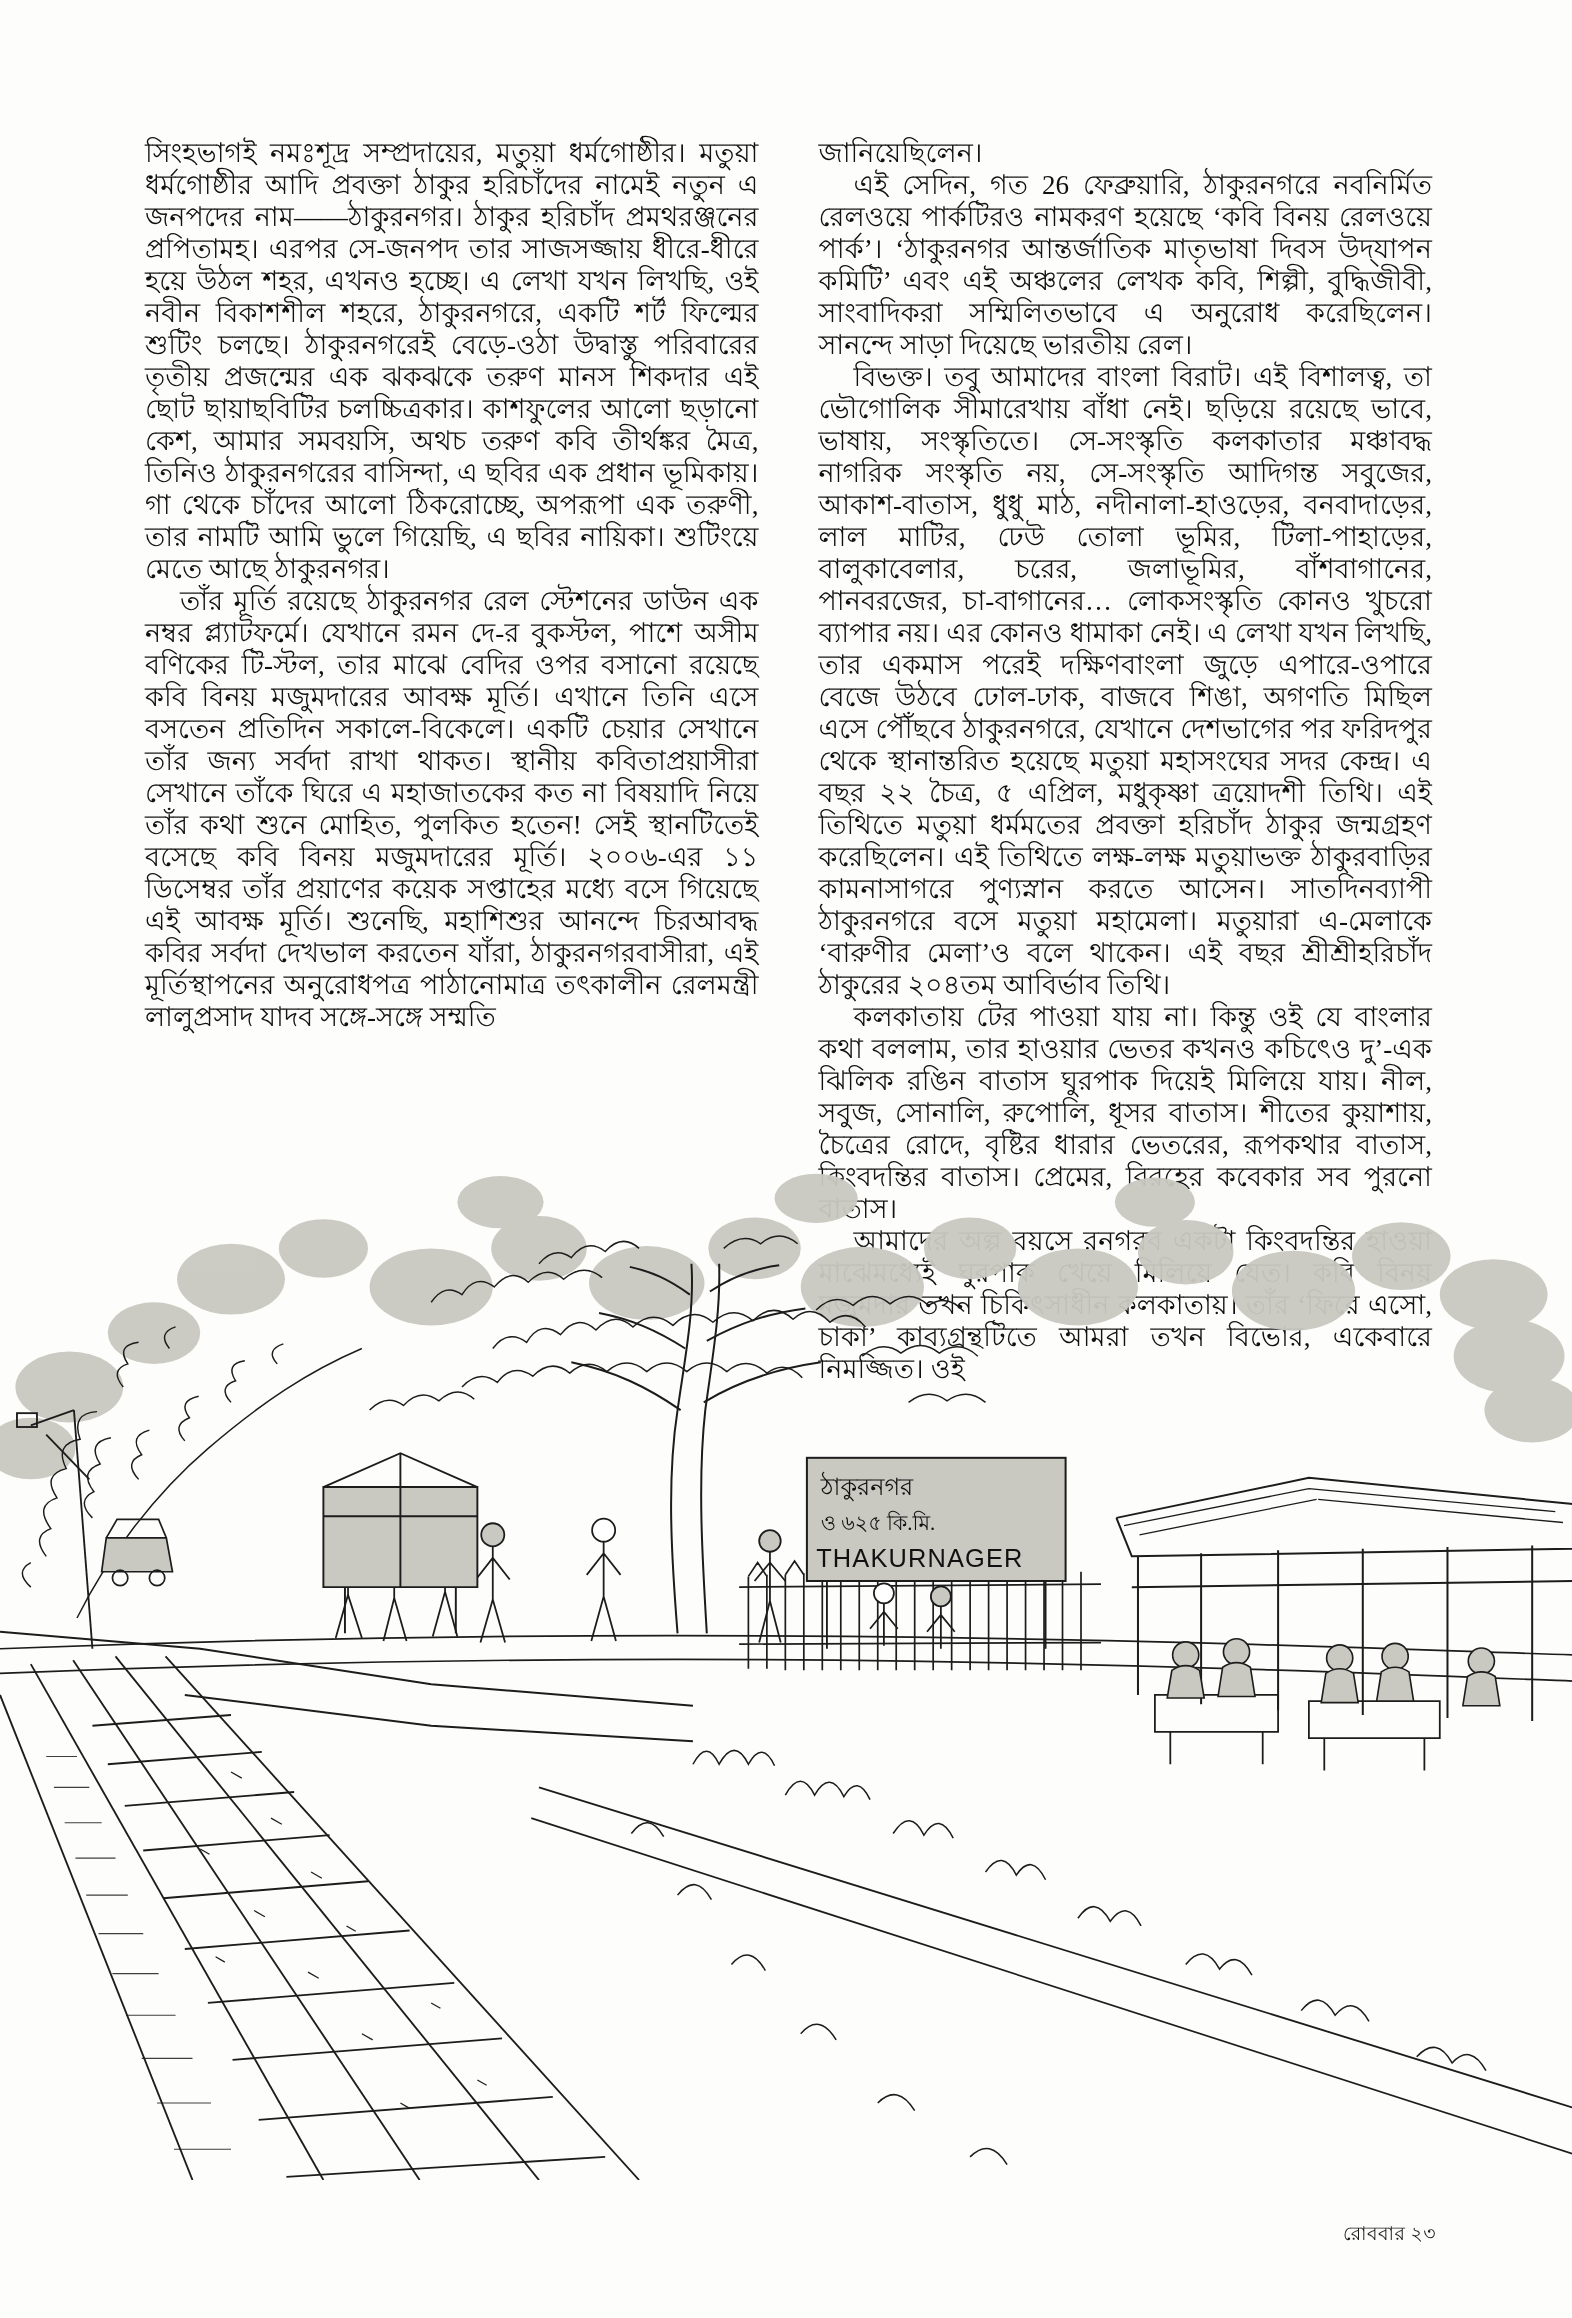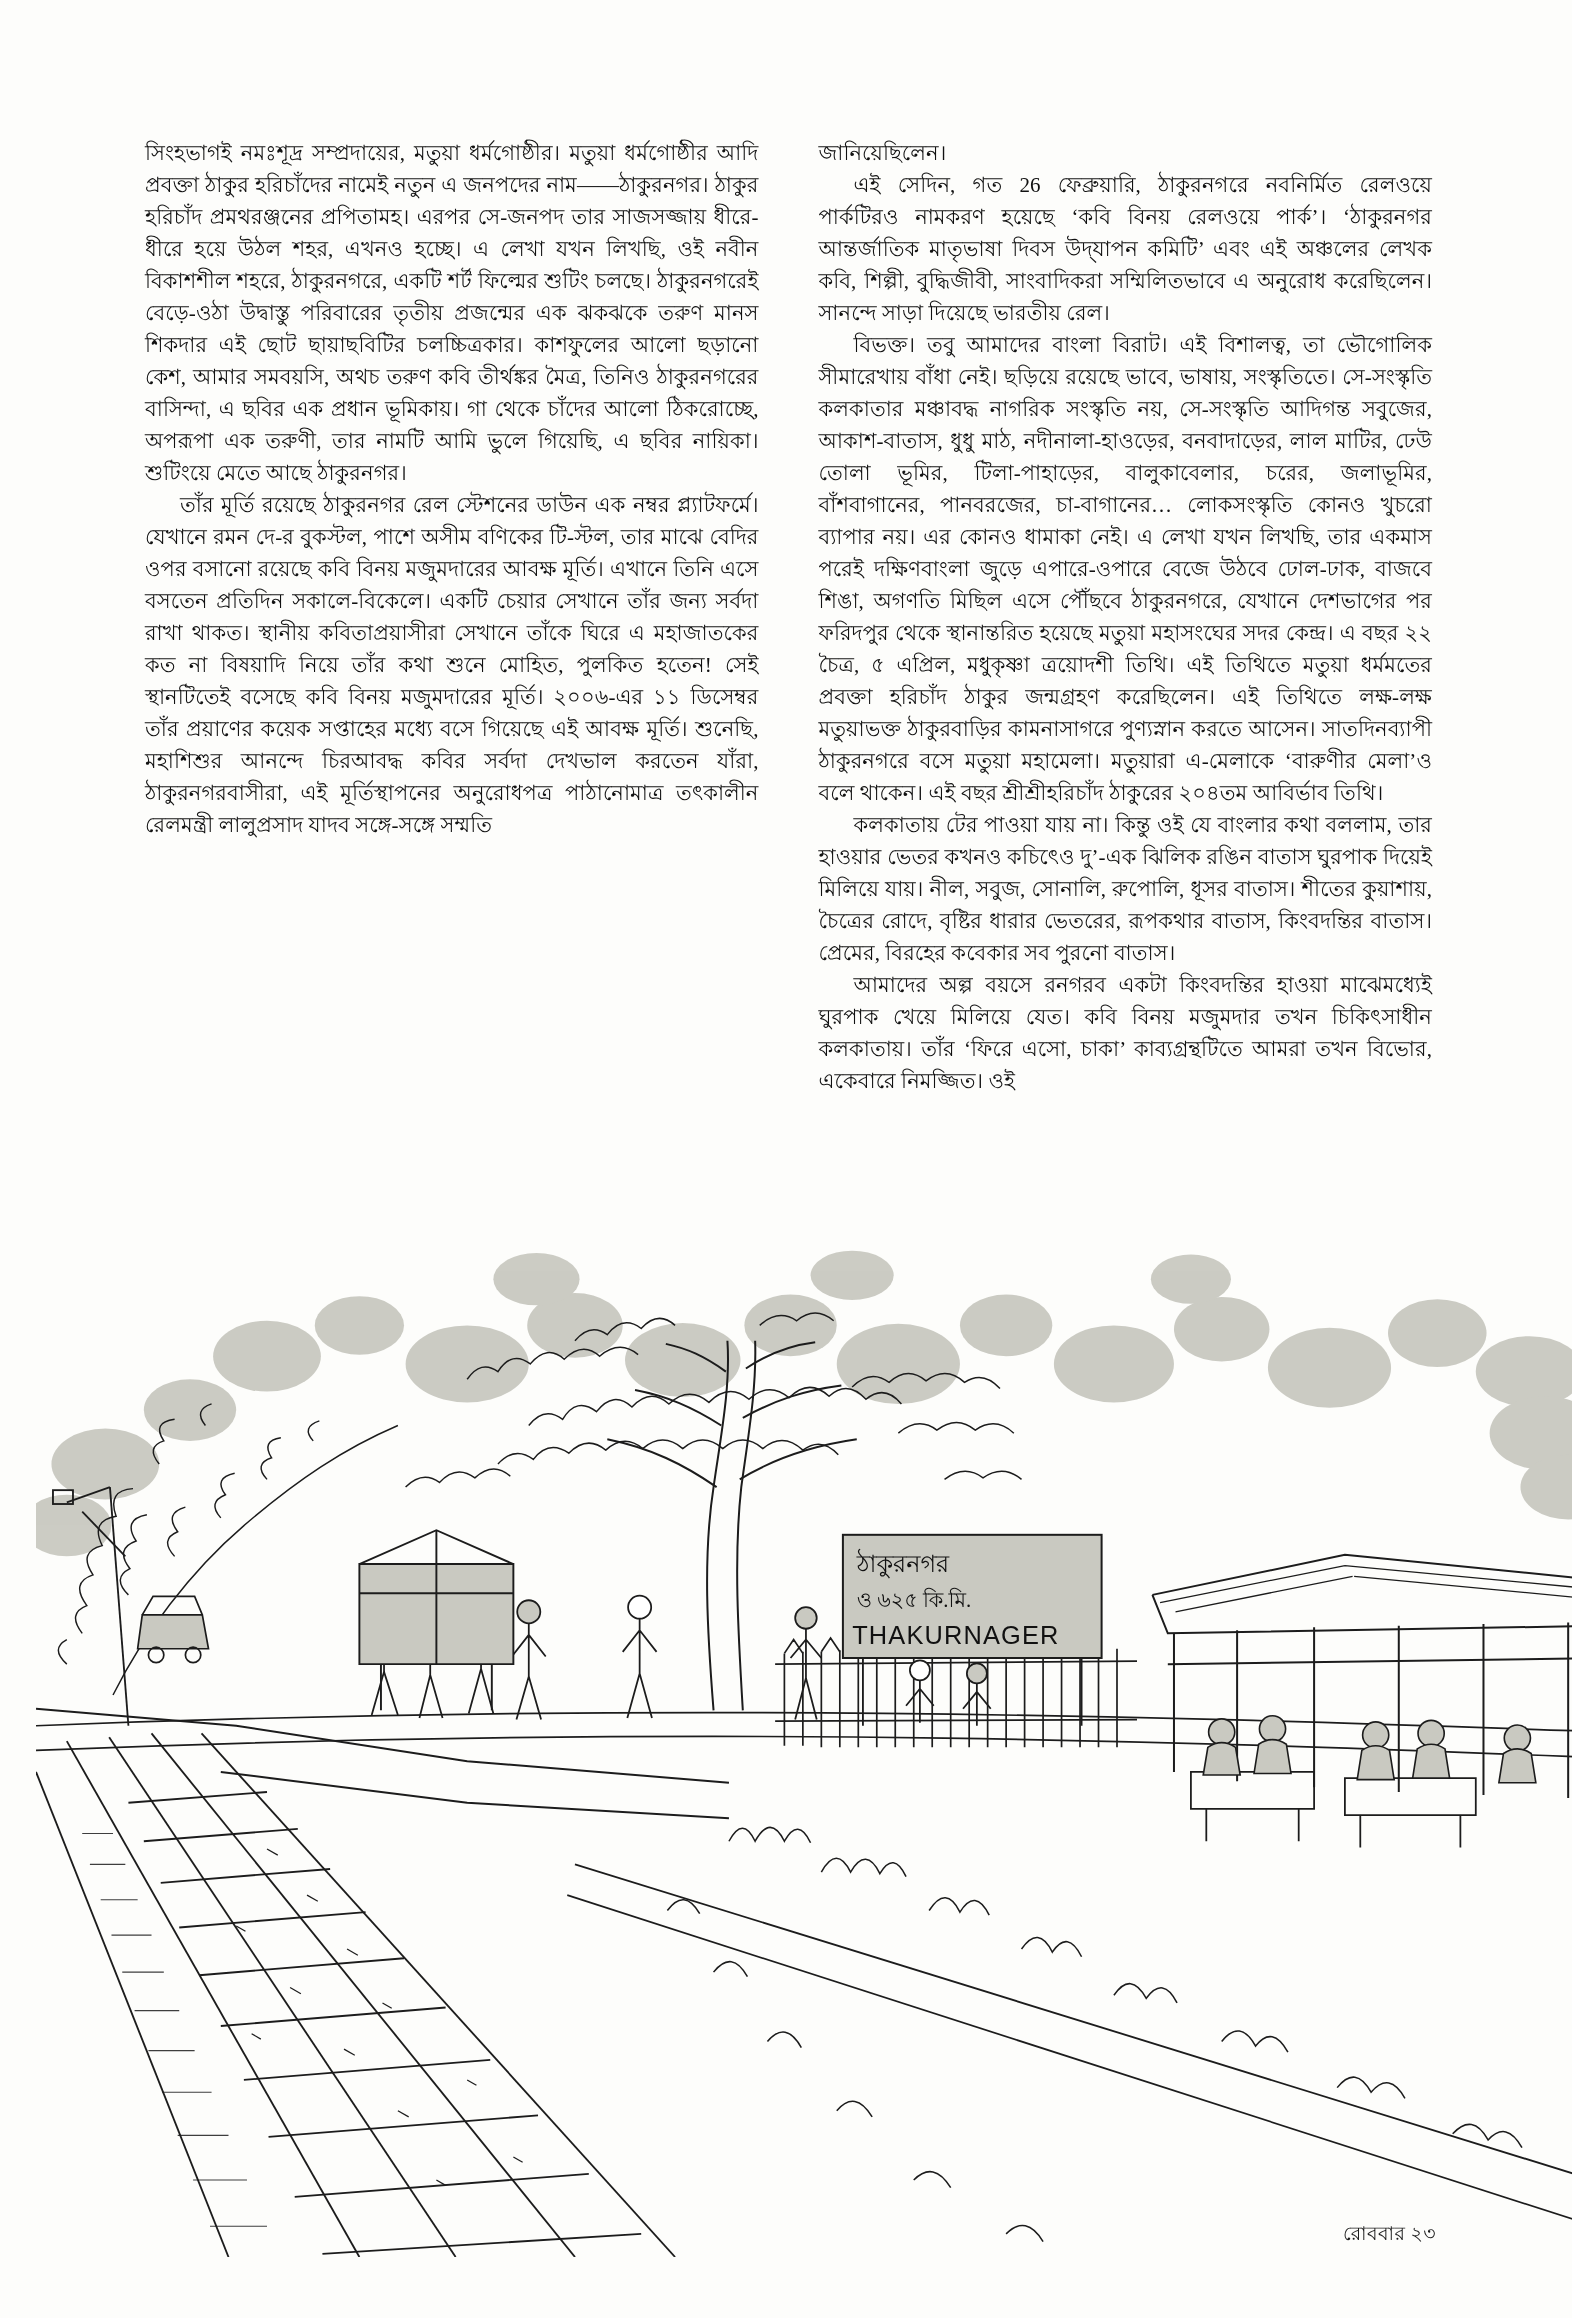--- a/index.html
+++ b/index.html
@@ -22,37 +22,36 @@
     top: 137px;
     width: 1287px;
     display: flex;
     gap: 60px;
   }
   .col {
     width: 614px;
   }
   .col p {
     margin: 0;
-    font-size: 21px;
+    font-size: 27px;
     line-height: 32px;
     color: #111111;
     text-align: justify;
     text-justify: inter-word;
     letter-spacing: 0.1px;
   }
   .col p.indent {
     text-indent: 35px;
   }
   .art {
     position: absolute;
     left: 0;
-    top: 1233px;
+    top: 1156px;
     width: 1297px;
     height: 1024px;
-    padding-left: 36px;
   }
   .folio {
     position: absolute;
     right: 137px;
     bottom: 68px;
     font-size: 19px;
     color: #1a1a1a;
     letter-spacing: 0.4px;
   }
   .art svg { display: block; }

